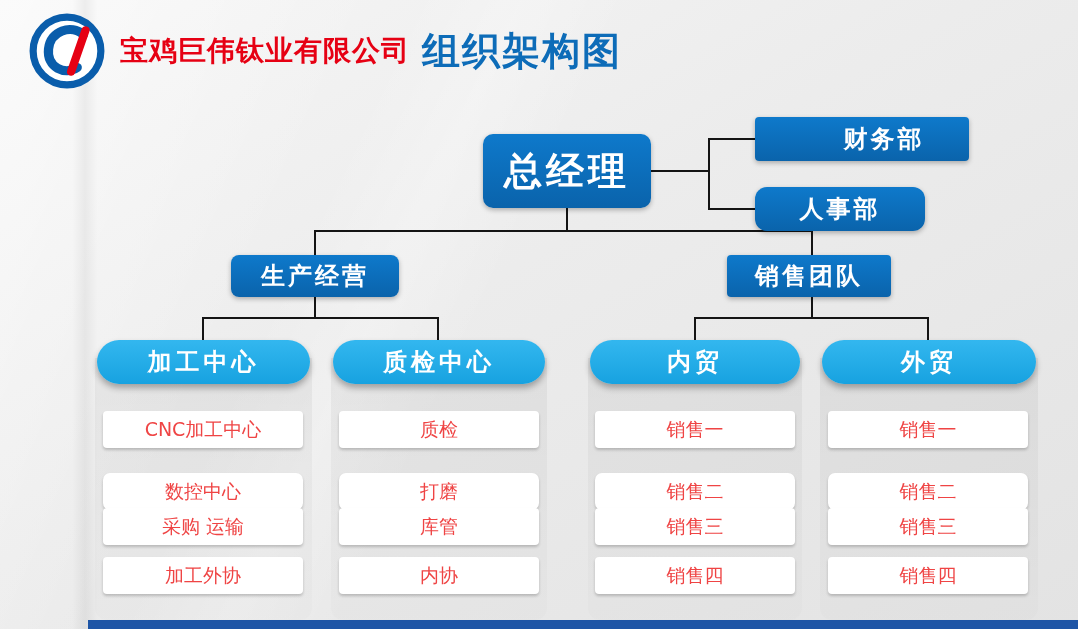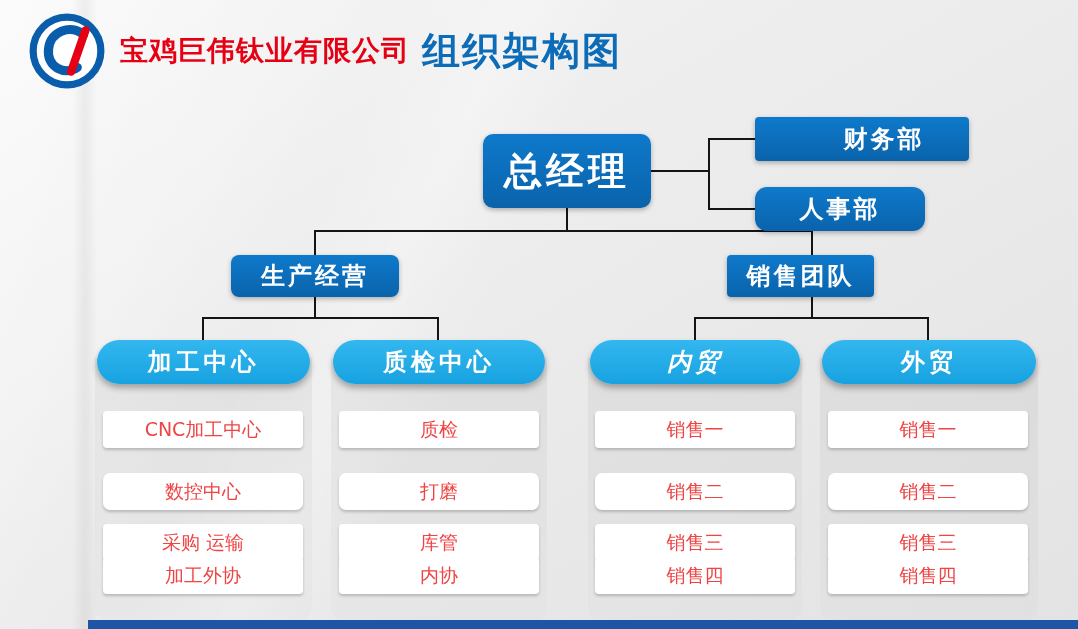--- a/index.html
+++ b/index.html
@@ -27,46 +27,46 @@
 
   
   .node{position:absolute;display:flex;align-items:center;justify-content:center;
     color:#fff;font-weight:bold;z-index:4;
     background:linear-gradient(180deg,#0e79cb 0%,#0a63ab 100%);
     box-shadow:0 2px 5px rgba(0,0,0,.28);}
   #n-root{left:483px;top:134px;width:168px;height:74px;font-size:38px;border-radius:10px;letter-spacing:4px;}
   #n-fin {left:755px;top:117px;width:170px;height:44px;font-size:24px;border-radius:4px;letter-spacing:3px;padding-left:44px;}
   #n-hr  {left:755px;top:187px;width:170px;height:44px;font-size:24px;border-radius:12px;letter-spacing:3px;}
   #n-prod{left:231px;top:255px;width:168px;height:42px;font-size:24px;border-radius:8px;letter-spacing:3px;}
-  #n-sale{left:727px;top:255px;width:147px;height:42px;font-size:24px;border-radius:4px;letter-spacing:3px;}
+  #n-sale{left:727px;top:255px;width:164px;height:42px;font-size:24px;border-radius:4px;letter-spacing:3px;}
 
   
   .pill{position:absolute;top:340px;height:44px;display:flex;align-items:center;justify-content:center;
     color:#fff;font-weight:bold;font-size:24px;letter-spacing:4px;border-radius:22px;z-index:4;
     background:linear-gradient(180deg,#33b7ef 0%,#17a2e0 100%);
     box-shadow:0 4px 6px rgba(0,0,0,.3);}
   #p1{left:97px;width:213px;}
   #p2{left:333px;width:212px;}
-  #p3{left:590px;width:210px;font-style:italic;}
+  #p3{left:590px;width:210px;}
   #p4{left:822px;width:214px;}
 
   
   .panel{position:absolute;top:358px;height:262px;border-radius:0 0 12px 12px;z-index:1;
     background:linear-gradient(180deg,rgba(0,0,0,.05),rgba(0,0,0,.01));}
   #bg1{left:95px;width:217px;}
   #bg2{left:331px;width:216px;}
   #bg3{left:588px;width:214px;}
   #bg4{left:820px;width:218px;}
 
   
   .card{position:absolute;width:200px;height:37px;background:#fff;border-radius:4px;z-index:3;
     display:flex;align-items:center;justify-content:center;font-size:19px;color:#ef4444;
     box-shadow:0 2px 3px rgba(0,0,0,.2);}
   .c1{left:103px;} .c2{left:339px;} .c3{left:595px;} .c4{left:828px;}
-  .r1{top:411px;} .r2{top:473px;border-radius:7px;} .r3{top:524px;} .r4{top:557px;}
+  .r1{top:411px;} .r2{top:473px;border-radius:7px;} .r3{top:508px;} .r4{top:557px;}
 
   
   .line{position:absolute;background:#141414;z-index:2;}
 
   
   .footer-bar{position:absolute;left:88px;right:0;bottom:0;height:9px;background:#1e55a6;z-index:4;}
 </style>
 </head>
 <body>
 

